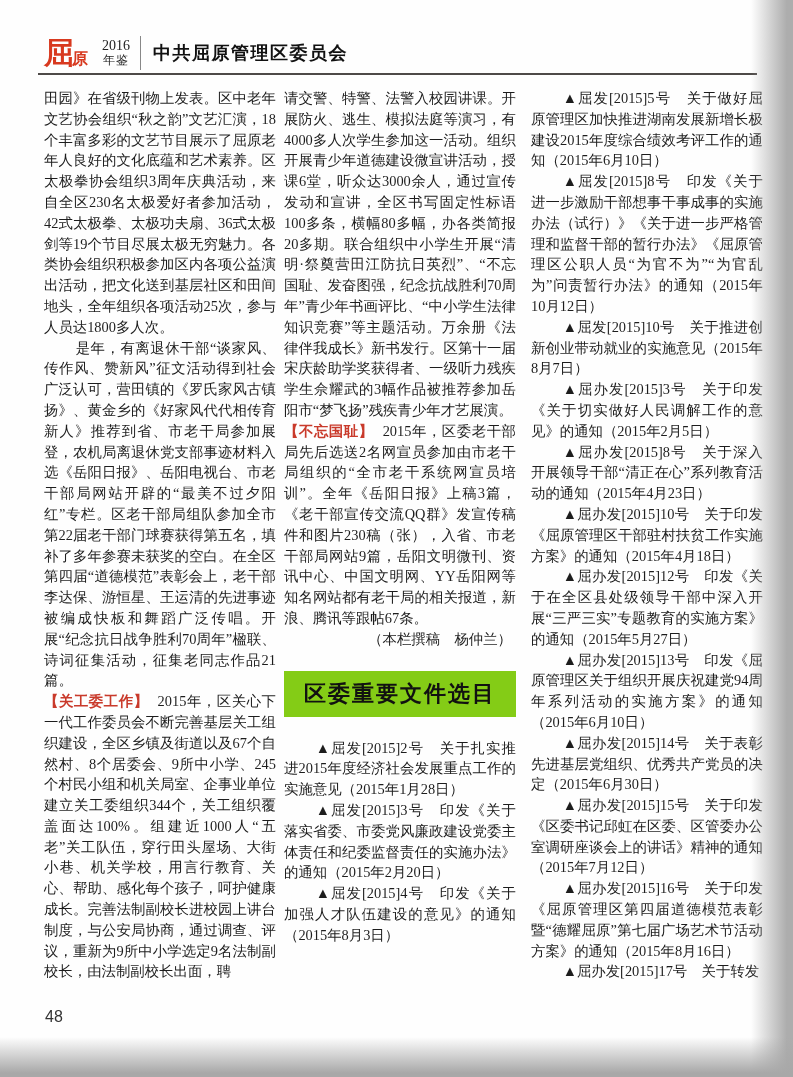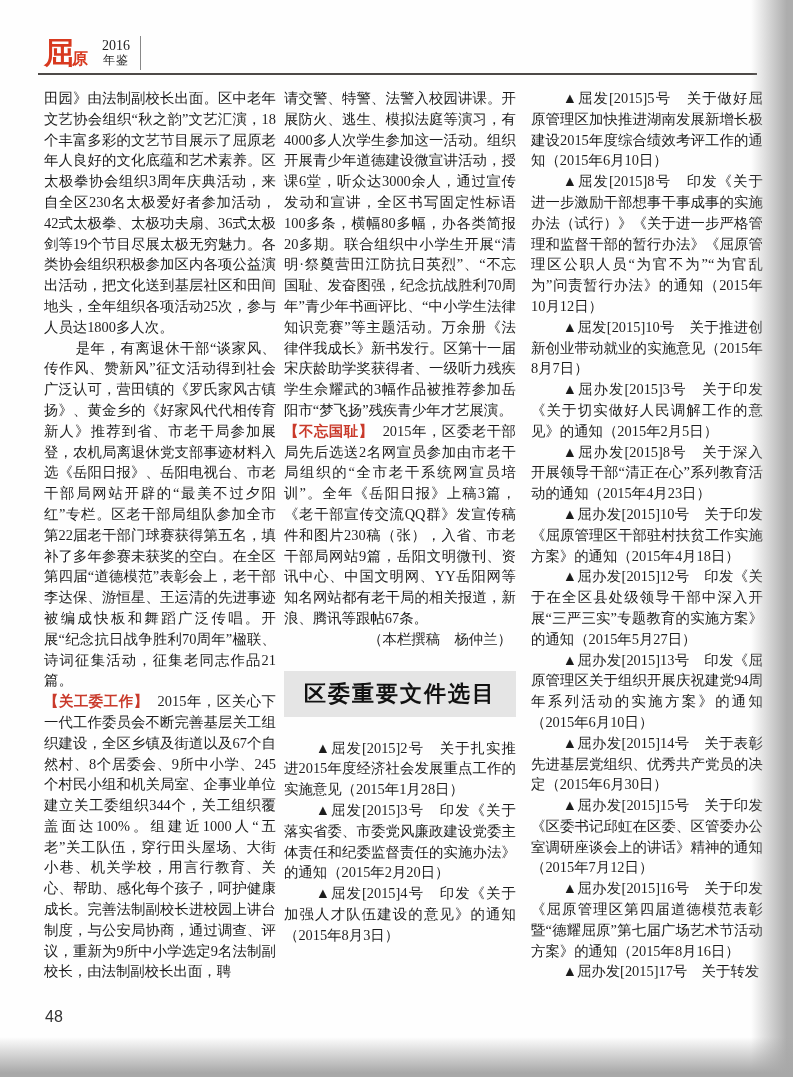--- a/index.html
+++ b/index.html
@@ -31,46 +31,47 @@
 
   
   .col{position:absolute;top:88px;width:232px;font-size:14.4px;line-height:20.8px;
     color:#1d1d1d;text-align:justify;}
   .col p{margin:0;}
   .indent{text-indent:2.2em;}
   .sect{margin-top:41px;}
   .label{font-family:"Liberation Sans","DejaVu Sans",sans-serif;font-weight:bold;
     color:#c93a2b;margin-right:9px;}
   .credit{text-align:right;padding-right:4px;margin-top:0;}
-  .banner{background:#e5e5e5;height:46px;line-height:46px;text-align:center;
+  .banner{background:#84cc16;height:46px;line-height:46px;text-align:center;
     font-family:"Liberation Sans","DejaVu Sans",sans-serif;font-weight:bold;
     font-size:22px;color:#111;letter-spacing:2px;margin:21px 0 21px 0;}
   .item{text-indent:2.2em;}
 
   .page-number{position:absolute;left:45px;top:1008px;
     font-family:"Liberation Sans","DejaVu Sans",sans-serif;font-size:16px;color:#333;}
 </style>
 </head>
 <body>
 
 <div class="header">
   <div class="logo">
     <span class="logo-qu">屈</span>
     <span class="logo-yuan">原</span>
     <span class="logo-yearcol">
       <span class="logo-year">2016</span>
       <span class="logo-yearbook">年鉴</span>
     </span>
   </div>
   <div class="divider"></div>
+  <div class="page-title">中共屈原管理区委员会</div>
 </div>
 <div class="header-rule"></div>
 
 <div class="col" style="left:44px;">
-  <p>田园》由法制副校长出面。区中老年文艺协会组织“秋之韵”文艺汇演，18个丰富多彩的文艺节目展示了屈原老年人良好的文化底蕴和艺术素养。区太极拳协会组织3周年庆典活动，来自全区230名太极爱好者参加活动，42式太极拳、太极功夫扇、36式太极剑等19个节目尽展太极无穷魅力。各类协会组织积极参加区内各项公益演出活动，把文化送到基层社区和田间地头，全年组织各项活动25次，参与人员达1800多人次。</p>
+  <p>田园》在省级刊物上发表。区中老年文艺协会组织“秋之韵”文艺汇演，18个丰富多彩的文艺节目展示了屈原老年人良好的文化底蕴和艺术素养。区太极拳协会组织3周年庆典活动，来自全区230名太极爱好者参加活动，42式太极拳、太极功夫扇、36式太极剑等19个节目尽展太极无穷魅力。各类协会组织积极参加区内各项公益演出活动，把文化送到基层社区和田间地头，全年组织各项活动25次，参与人员达1800多人次。</p>
   <p class="indent">是年，有离退休干部“谈家风、传作风、赞新风”征文活动得到社会广泛认可，营田镇的《罗氏家风古镇扬》、黄金乡的《好家风代代相传育新人》推荐到省、市老干局参加展登，农机局离退休党支部事迹材料入选《岳阳日报》、岳阳电视台、市老干部局网站开辟的“最美不过夕阳红”专栏。区老干部局组队参加全市第22届老干部门球赛获得第五名，填补了多年参赛未获奖的空白。在全区第四届“道德模范”表彰会上，老干部李达保、游恒星、王运清的先进事迹被编成快板和舞蹈广泛传唱。开展“纪念抗日战争胜利70周年”楹联、诗词征集活动，征集老同志作品21篇。</p>
   <p class="sect">
     <span class="label">【关工委工作】</span><span>2015年，区关心下一代工作委员会不断完善基层关工组织建设，全区乡镇及街道以及67个自然村、8个居委会、9所中小学、245个村民小组和机关局室、企事业单位建立关工委组织344个，关工组织覆盖面达100%。组建近1000人“五老”关工队伍，穿行田头屋场、大街小巷、机关学校，用言行教育、关心、帮助、感化每个孩子，呵护健康成长。完善法制副校长进校园上讲台制度，与公安局协商，通过调查、评议，重新为9所中小学选定9名法制副校长，由法制副校长出面，聘</span>
   </p>
 </div>
 
 <div class="col" style="left:284px;">
   <p>请交警、特警、法警入校园讲课。开展防火、逃生、模拟法庭等演习，有4000多人次学生参加这一活动。组织开展青少年道德建设微宣讲活动，授课6堂，听众达3000余人，通过宣传发动和宣讲，全区书写固定性标语100多条，横幅80多幅，办各类简报20多期。联合组织中小学生开展“清明·祭奠营田江防抗日英烈”、“不忘国耻、发奋图强，纪念抗战胜利70周年”青少年书画评比、“中小学生法律知识竞赛”等主题活动。万余册《法律伴我成长》新书发行。区第十一届宋庆龄助学奖获得者、一级听力残疾学生佘耀武的3幅作品被推荐参加岳阳市“梦飞扬”残疾青少年才艺展演。</p>
   <p class="sect">
     <span class="label">【不忘国耻】</span><span>2015年，区委老干部局先后选送2名网宣员参加由市老干局组织的“全市老干系统网宣员培训”。全年《岳阳日报》上稿3篇，《老干部宣传交流QQ群》发宣传稿件和图片230稿（张），入省、市老干部局网站9篇，岳阳文明微刊、资讯中心、中国文明网、YY岳阳网等知名网站都有老干局的相关报道，新浪、腾讯等跟帖67条。</span>

